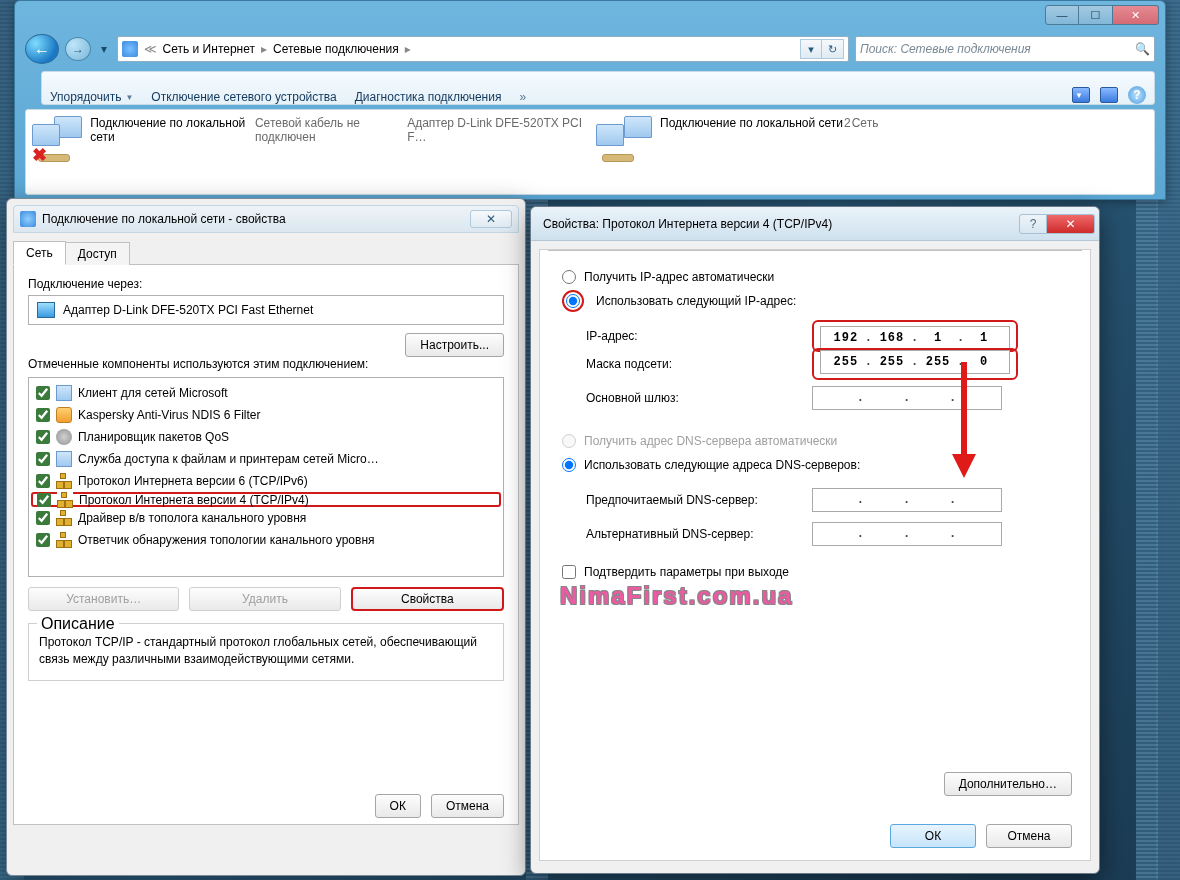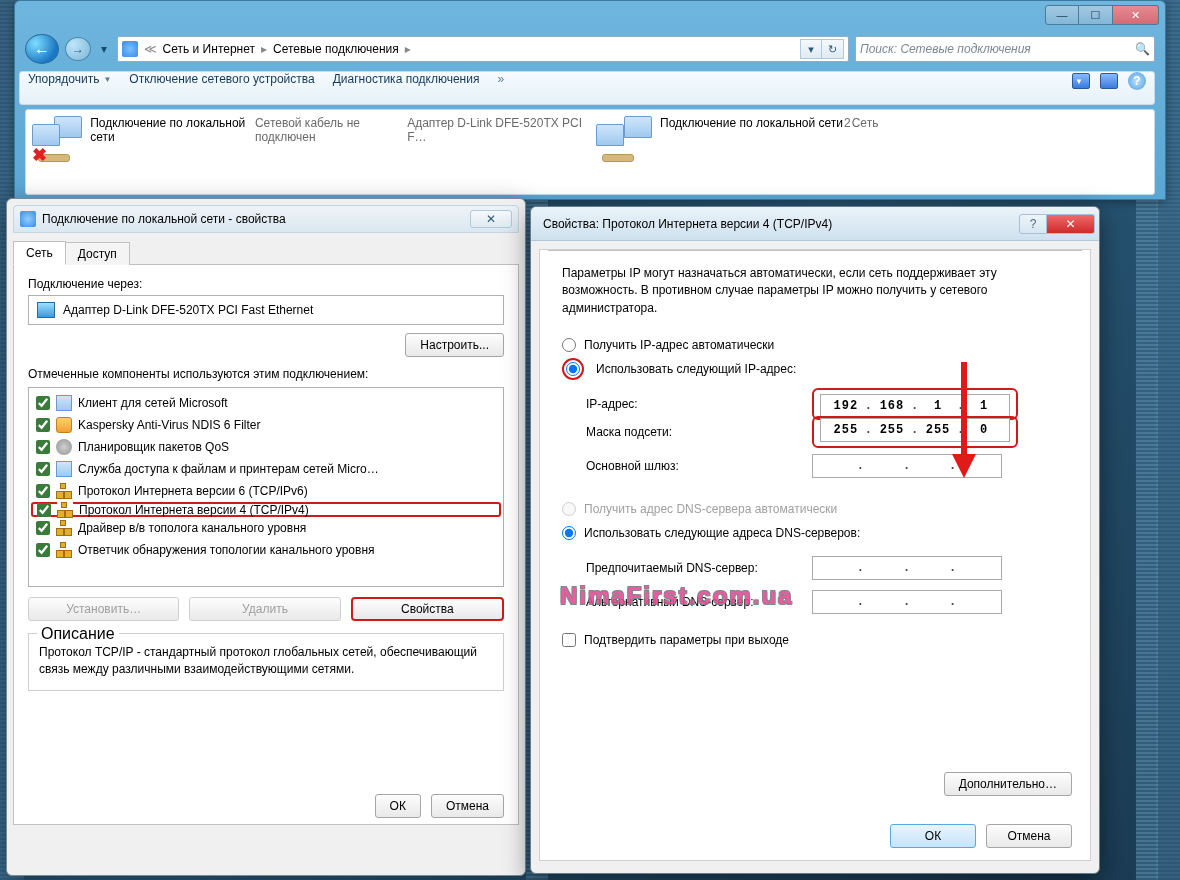--- a/index.html
+++ b/index.html
@@ -79,24 +79,24 @@
   }
   .addressbar .ctl button:first-child{ border-left:1px solid #aecadf;}
   .searchbox {
     width:300px; height:26px; background:#fff; border:1px solid #8faec2;
     display:flex; align-items:center; padding:0 4px; gap:6px; border-radius:2px;
     color:#7a8a96; font-style:italic;
   }
   .searchbox .mag { font-style:normal; color:#5a8ab0; margin-left:auto; }
 
   .explorer-toolbar {
-    position:absolute; top:70px; left:4px; right:10px; height:34px;
+    position:absolute; top:70px; left:26px; right:10px; height:34px;
     background: linear-gradient(#f6fbff,#e6f1f8);
     border:1px solid #c9dae7; border-radius:3px;
-    display:flex; align-items:flex-start; padding:0 8px; gap:18px;
+    display:flex; align-items:flex-end; padding:0 8px; gap:18px;
     font-size:12px; color:#13395e;
   }
   .explorer-toolbar .tb-item{ display:flex; align-items:center; gap:4px; cursor:pointer; }
   .explorer-toolbar .tb-item .dd{ font-size:8px; color:#5a7a96; }
   .explorer-toolbar .chev{ color:#5a7a96; }
   .explorer-toolbar .right{ margin-left:auto; display:flex; align-items:center; gap:10px; }
   .small-icon{ width:18px; height:16px; background:linear-gradient(#8abaff,#3a7adf); border:1px solid #2a5a9a; border-radius:2px; }
 
   .explorer-content{
     position:absolute; top:108px; left:10px; right:10px; bottom:4px;
@@ -423,21 +423,21 @@
   <div class="panel">
     <div class="row-label">Подключение через:</div>
     <div class="adapter-box">
       <span class="nic"></span>
       <span>Адаптер D-Link DFE-520TX PCI Fast Ethernet</span>
     </div>
     <div class="right-align">
       <button class="btn">Настроить...</button>
     </div>
 
-    <div class="row-label" style="margin-top:10px">Отмеченные компоненты используются этим подключением:</div>
+    <div class="row-label" style="margin-top:0">Отмеченные компоненты используются этим подключением:</div>
     <div class="comp-list" id="comp-list">
         <div class="comp-row">
           <input type="checkbox" class="cb" checked="" style="">
           <span class="svc-icon svc-pc"></span>
           <span>Клиент для сетей Microsoft</span>
         </div>
         <div class="comp-row">
           <input type="checkbox" class="cb" checked="" style="">
           <span class="svc-icon svc-shield"></span>
           <span>Kaspersky Anti-Virus NDIS 6 Filter</span>
@@ -503,21 +503,20 @@
 <div class="dlg2">
   <div class="aero-title">
     <span>Свойства: Протокол Интернета версии 4 (TCP/IPv4)</span>
     <div class="win-ctl">
       <button>?</button>
       <button class="close-red">✕</button>
     </div>
   </div>
   <div class="inner">
     <div class="sheet">
-      <div class="info-text">Параметры IP могут назначаться автоматически, если сеть поддерживает эту возможность. В противном случае параметры IP можно получить у сетевого администратора.</div>
 
       <div class="radio-row">
         <input type="radio" name="ipmode" style="">
         <span>Получить IP-адрес автоматически</span>
       </div>
       <div class="radio-row">
         <span class="radio-highlight">
           <input type="radio" name="ipmode" checked="" style="">
         </span>
         <span>Использовать следующий IP-адрес:</span>

